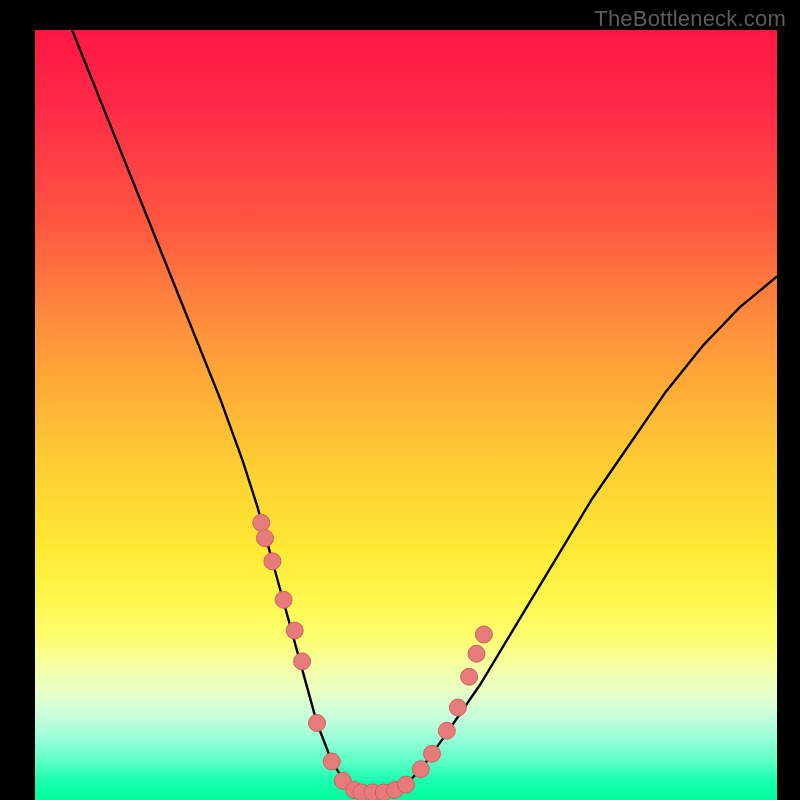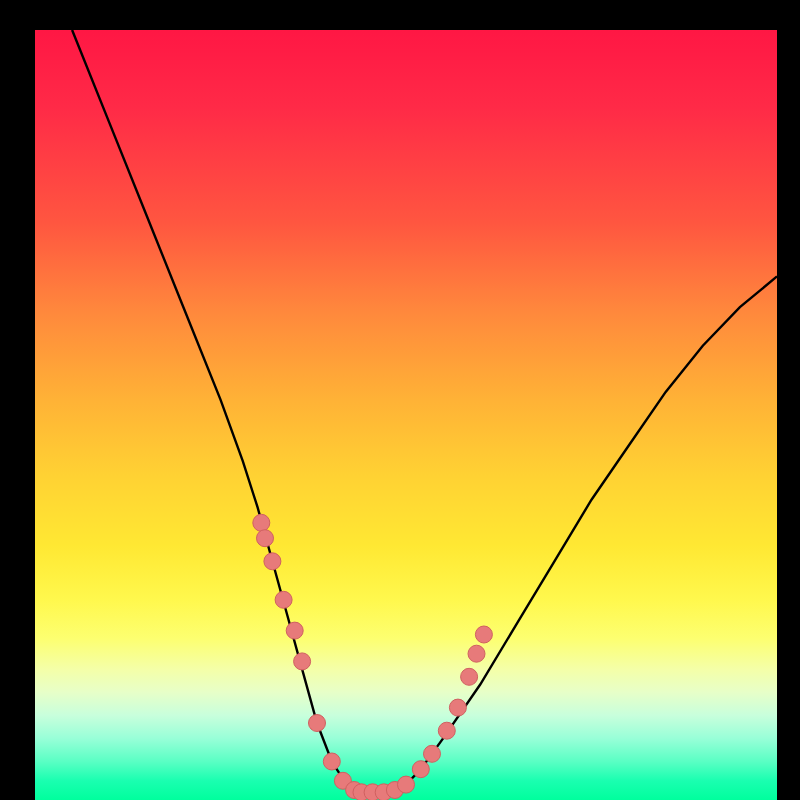--- a/index.html
+++ b/index.html
@@ -87,13 +87,14 @@
           <circle cx="385.8" cy="739.2" r="8.5" fill="#e77a7a" stroke="#d06060" stroke-width="1"></circle>
           <circle cx="397.0" cy="723.8" r="8.5" fill="#e77a7a" stroke="#d06060" stroke-width="1"></circle>
           <circle cx="411.8" cy="700.7" r="8.5" fill="#e77a7a" stroke="#d06060" stroke-width="1"></circle>
           <circle cx="422.9" cy="677.6" r="8.5" fill="#e77a7a" stroke="#d06060" stroke-width="1"></circle>
           <circle cx="434.1" cy="646.8" r="8.5" fill="#e77a7a" stroke="#d06060" stroke-width="1"></circle>
           <circle cx="441.5" cy="623.7" r="8.5" fill="#e77a7a" stroke="#d06060" stroke-width="1"></circle>
           <circle cx="448.9" cy="604.5" r="8.5" fill="#e77a7a" stroke="#d06060" stroke-width="1"></circle>
         </g>
     </svg>
   </div>
+  <div class="watermark">TheBottleneck.com</div>
 </div>
 
 </body></html>

